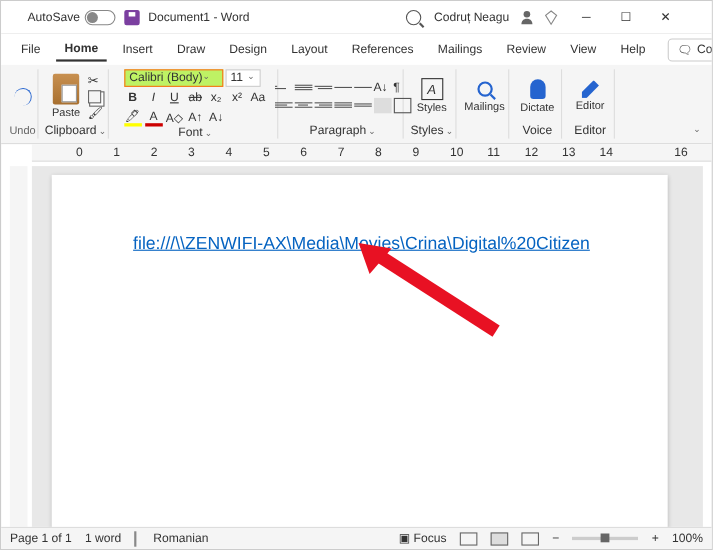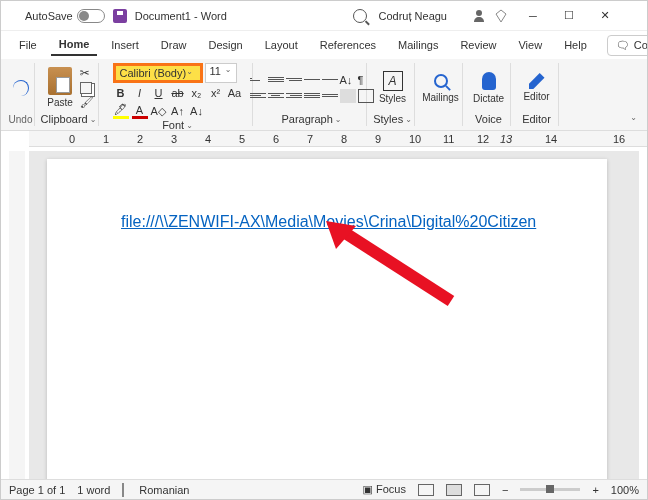--- a/index.html
+++ b/index.html
@@ -7,41 +7,41 @@
 .titlebar{height:30px;display:flex;align-items:center;padding:0 24px;background:#fff;border-bottom:1px solid #eee}
 .titlebar .autosave{display:flex;align-items:center;gap:4px}
 .switch{width:28px;height:14px;border:1px solid #888;border-radius:7px;position:relative;background:#fff}
 .switch::after{content:"";position:absolute;width:10px;height:10px;border-radius:50%;background:#888;top:1px;left:1px}
 .savei{width:14px;height:14px;background:#7b3fa0;border-radius:2px;margin-left:8px;position:relative}
 .savei::after{content:"";position:absolute;width:6px;height:4px;background:#fff;top:2px;left:4px}
 .title{margin-left:8px}
 .spacer{flex:1}
 .searchi{width:14px;height:14px;margin-right:12px;border:1.5px solid #555;border-radius:50%;position:relative}
 .searchi::after{content:"";position:absolute;width:5px;height:1.5px;background:#555;right:-4px;bottom:-2px;transform:rotate(45deg)}
-.user{margin-right:24px}
+.user{margin-right:8px}
 .deco{width:16px;height:16px;margin-right:6px}
 .winbtn{width:36px;height:28px;display:flex;align-items:center;justify-content:center}
 .winbtn span{font-size:11px;color:#333}
 .menu{height:28px;display:flex;align-items:center;padding:0 10px;gap:6px;background:#fff}
 .mitem{padding:4px 8px;cursor:pointer}
 .mitem.active{border-bottom:2px solid #333;font-weight:600}
 .comments{border:1px solid #ccc;border-radius:4px;padding:3px 8px;display:flex;align-items:center;gap:4px}
 .ribbon{height:72px;background:#f5f5f5;border-bottom:1px solid #ddd;display:flex;padding:4px 6px;gap:4px}
 .grp{display:flex;flex-direction:column;align-items:center;padding:0 4px;border-right:1px solid #ddd}
 .grp:last-child{border-right:none}
 .gc{flex:1;display:flex;align-items:center;gap:3px}
 .gl{font-size:10px;color:#666;height:14px;display:flex;align-items:center;gap:2px}
 .undo{width:28px}
 .undoi{width:16px;height:16px;border:1.5px solid #2564cf;border-radius:50% 50% 50% 0;border-left:none;border-bottom:none;position:relative}
 .clip{width:60px}
 .pastei{width:24px;height:28px;background:linear-gradient(#c89050,#a87030);border-radius:2px;position:relative}
 .pastei::before{content:"";position:absolute;width:12px;height:14px;background:#fff;border:1px solid #999;right:2px;bottom:2px}
 .fontbox{display:flex;flex-direction:column;gap:2px}
 .fsel{display:flex;gap:2px}
-.fname{border:3px solid #f97316;background:#fde047;padding:1px 4px;width:90px;font-size:10px;display:flex;}
+.fname{border:1px solid #f97316;background:#bef264;padding:1px 4px;width:90px;font-size:10px;display:flex;}
 .fsize{border:1px solid #ccc;background:#fff;padding:1px 4px;width:32px;font-size:10px;display:flex;justify-content:space-between}
 .btnrow{display:flex;gap:3px}
 .fbtn{width:16px;height:16px;display:flex;align-items:center;justify-content:center;font-size:11px}
 .bold{font-weight:700}.ital{font-style:italic}.und{text-decoration:underline}.strike{text-decoration:line-through}
 .para{width:110px}
 .pgrid{display:flex;flex-direction:column;gap:2px}
 .prow{display:flex;gap:2px}
 .pbtn{width:16px;height:14px;display:flex;flex-direction:column;justify-content:center;gap:1px}
 .pbtn span{height:1px;background:#555;display:block}
 .stylei{width:20px;height:20px;border:1px solid #333;display:flex;align-items:center;justify-content:center;font-size:12px;font-style:italic}
@@ -292,21 +292,21 @@
     <span class="rnum" style="left: 142px;">3</span>
     <span class="rnum" style="left: 176px;">4</span>
     <span class="rnum" style="left: 210px;">5</span>
     <span class="rnum" style="left: 244px;">6</span>
     <span class="rnum" style="left: 278px;">7</span>
     <span class="rnum" style="left: 312px;">8</span>
     <span class="rnum" style="left: 346px;">9</span>
     <span class="rnum" style="left: 380px;">10</span>
     <span class="rnum" style="left: 414px;">11</span>
     <span class="rnum" style="left: 448px;">12</span>
-    <span class="rnum" style="left: 471px; font-style: italic;">13</span>
+    <span class="rnum" style="left: 482px;">13</span>
     <span class="rnum" style="left: 516px;">14</span>
     <span class="rnum" style="left: 550px; margin-top: 20px;">15</span>
     <span class="rnum" style="left: 584px;">16</span>
   </div>
 <div class="vruler"></div>
 
 <div class="doc">
   <div class="page">
     <a class="link">file:///\\ZENWIFI-AX\Media\Movies\Crina\Digital%20Citizen</a>
   </div>

